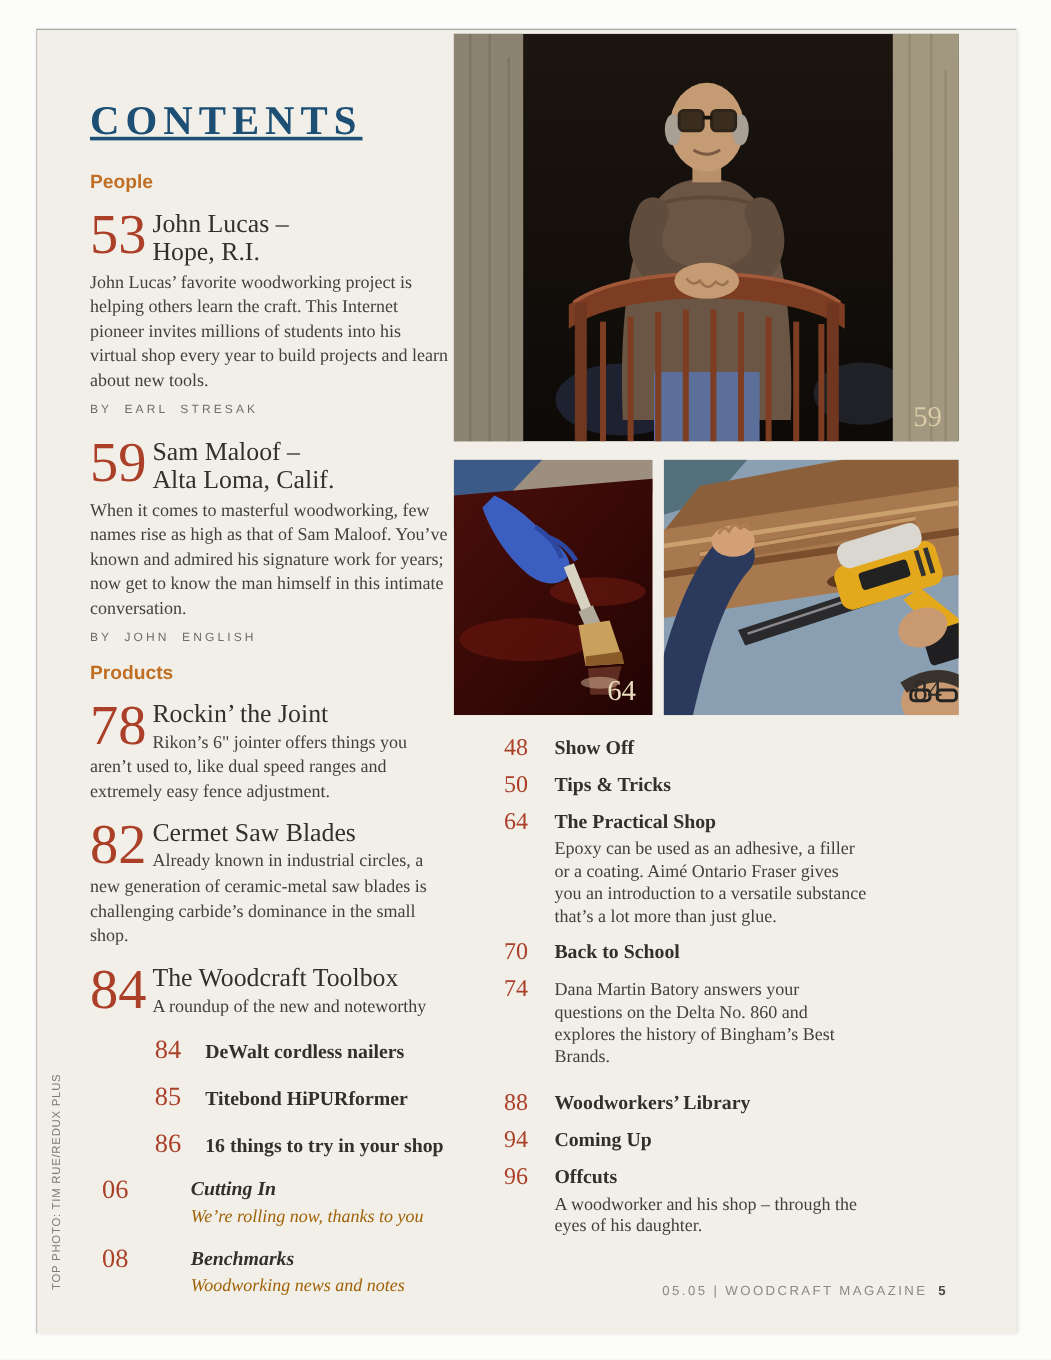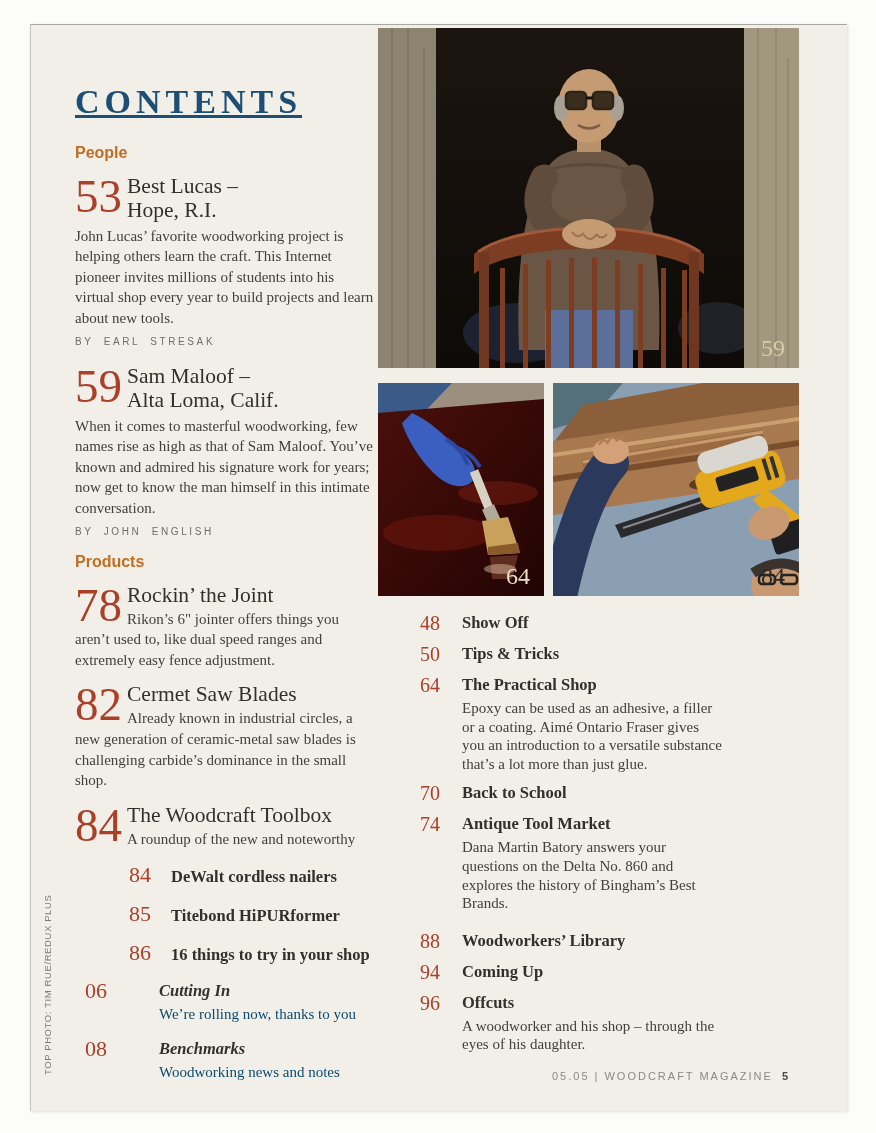--- a/index.html
+++ b/index.html
@@ -38,21 +38,21 @@
   .by{
     font-family:"Liberation Sans",sans-serif;font-size:10px;
     letter-spacing:2.6px;word-spacing:5px;color:#6f6d67;margin-top:7px;
   }
   .subitem{margin:13px 0 0 54px;display:flex;align-items:baseline;}
   .subnum{width:42px;font-size:22px;color:#ab3f28;flex:0 0 auto;}
   .subtitle{font-size:16.5px;font-weight:bold;color:#32302c;}
   .dept{display:grid;grid-template-columns:74px 1fr;margin:14px 0 0 10px;}
   .dnum{font-size:22px;line-height:22px;color:#ab3f28;}
   .dtitle{font-size:16.5px;font-weight:bold;color:#32302c;line-height:22px;font-style:italic;}
-  .ddesc{grid-column:2;font-size:15px;line-height:19px;color:#0c4a6e;margin-top:3px;}
+  .ddesc{grid-column:2;font-size:15px;line-height:19px;color:#a16207;margin-top:3px;font-style:italic;}
   
   .col-right{position:absolute;left:420px;top:612px;width:310px;}
   .rit{display:grid;grid-template-columns:42px 1fr;margin-bottom:9px;}
   .rit.gap{margin-top:17px;}
   .rnum{font-size:20px;line-height:22px;color:#ab3f28;}
   .rtitle{font-size:16.5px;font-weight:bold;color:#32302c;line-height:22px;}
   .rdesc{grid-column:2;font-size:15px;line-height:18.6px;color:#434039;margin-top:3px;width:262px;}
   
   .photo{position:absolute;overflow:hidden;}
   .photo svg{display:block;}
@@ -85,21 +85,21 @@
 
 <div class="page"></div>
 
 <div class="col-left">
   <h1 class="toc-title">CONTENTS</h1>
 
   <h2 class="shead people">People</h2>
 
   <div class="feature">
     <div class="fnum">53</div>
-    <div class="ftitle">Best Lucas –</div>
+    <div class="ftitle">John Lucas –</div>
     <div class="ftitle">Hope, R.I.</div>
     <div class="fdesc">John Lucas’ favorite woodworking project is helping others learn the craft. This Internet pioneer invites millions of students into his virtual shop every year to build projects and learn about new tools.</div>
     <div class="by">BY EARL STRESAK</div>
   </div>
 
   <div class="feature" style="margin-top:17px">
     <div class="fnum">59</div>
     <div class="ftitle">Sam Maloof –</div>
     <div class="ftitle">Alta Loma, Calif.</div>
     <div class="fdesc">When it comes to masterful woodworking, few names rise as high as that of Sam Maloof. You’ve known and admired his signature work for years; now get to know the man himself in this intimate conversation.</div>
@@ -166,21 +166,20 @@
     <div class="rnum">64</div>
     <div class="rtitle">The Practical Shop</div>
     <div class="rdesc">Epoxy can be used as an adhesive, a filler or a coating. Aimé Ontario Fraser gives you an introduction to a versatile substance that’s a lot more than just glue.</div>
   </div>
   <div class="rit">
     <div class="rnum">70</div>
     <div class="rtitle">Back to School</div>
   </div>
   <div class="rit">
     <div class="rnum">74</div>
-    <div class="rtitle">Antique Tool Market</div>
     <div class="rdesc">Dana Martin Batory answers your questions on the Delta No. 860 and explores the history of Bingham’s Best Brands.</div>
   </div>
   <div class="rit gap">
     <div class="rnum">88</div>
     <div class="rtitle">Woodworkers’ Library</div>
   </div>
   <div class="rit">
     <div class="rnum">94</div>
     <div class="rtitle">Coming Up</div>
   </div>

